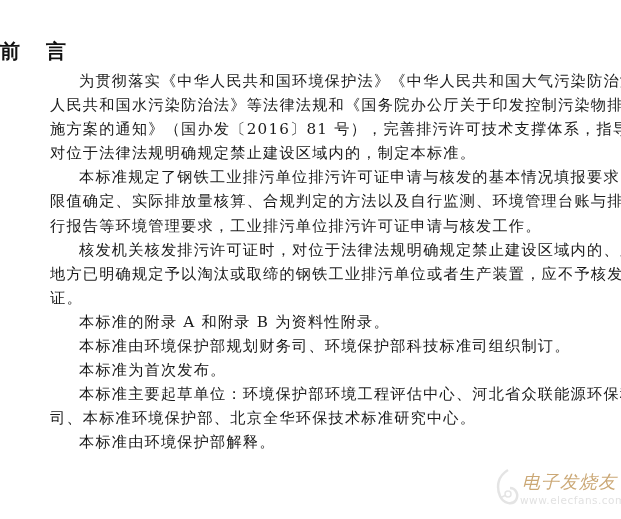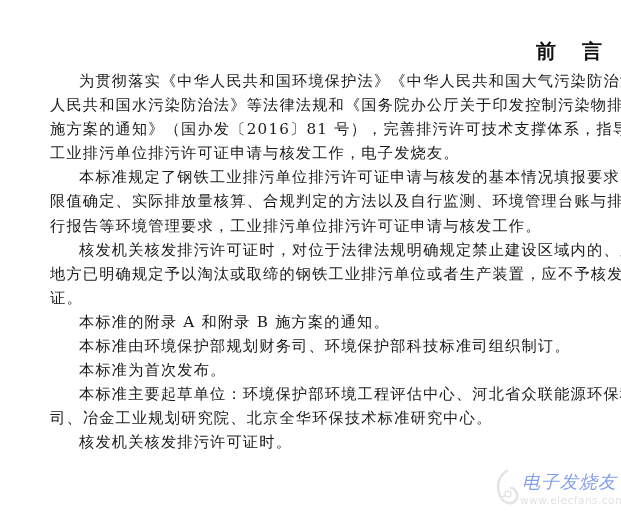--- a/index.html
+++ b/index.html
@@ -1,71 +1,71 @@
 <!DOCTYPE html>
 <html><head>
 <meta charset="utf-8">
 <style>
   html, body { margin: 0; padding: 0; }
   body {
     width: 621px; height: 519px; background: #ffffff; position: relative; overflow: hidden;
     font-family: "DejaVu Serif", "Liberation Serif", serif; color: #1a1a1a;
   }
   .title {
-    position: absolute; left: 0; width: 602px; top: 38px; text-align: right;
+    position: absolute; left: 0; width: 602px; top: 38px; text-align: left;
     font-family: "DejaVu Sans", "Liberation Sans", sans-serif;
     font-size: 20px; font-weight: bold; letter-spacing: 0; color: #111;
   }
   .title span { display: inline-block; }
   .title .gap { width: 26px; }
   .body-text {
     position: absolute; left: 50px; top: 69px; width: 540px;
   }
   .line {
     height: 24.1px; line-height: 24.1px; font-size: 15.2px; white-space: nowrap;
     letter-spacing: 1.2px;
   }
   .indent { padding-left: 29px; }
   .watermark {
     position: absolute; left: 494px; top: 466px; width: 125px; height: 46px; opacity: 0.55;
   }
   .wm-logo { position: absolute; left: 0; top: 2px; }
   .wm-name {
     position: absolute; left: 28px; top: 4px; font-size: 18px; font-style: italic;
-    font-family: Liberation Mono, monospace; color: #1d4ed8; letter-spacing: 1px;
+    font-family: Liberation Mono, monospace; color: #a16207; letter-spacing: 1px;
   }
   .wm-url {
     position: absolute; left: 26px; top: 28px; font-size: 10.5px;
     font-family: "DejaVu Sans", sans-serif; color: #c9c9c9; letter-spacing: 0.5px;
   }
 </style>
 </head>
 <body>
 
 <div class="title">
   <span>前</span><span class="gap"></span><span>言</span>
 </div>
 
 <div class="body-text">
   <div class="line indent">为贯彻落实《中华人民共和国环境保护法》《中华人民共和国大气污染防治法》《中华</div>
   <div class="line">人民共和国水污染防治法》等法律法规和《国务院办公厅关于印发控制污染物排放许可制实</div>
   <div class="line">施方案的通知》（国办发〔2016〕81 号），完善排污许可技术支撑体系，指导和规范钢铁</div>
-  <div class="line">工业排污单位排污许可证申请与核发工作，电子发烧友。</div>
+  <div class="line">对位于法律法规明确规定禁止建设区域内的，制定本标准。</div>
   <div class="line indent">本标准规定了钢铁工业排污单位排污许可证申请与核发的基本情况填报要求、许可排放</div>
   <div class="line">限值确定、实际排放量核算、合规判定的方法以及自行监测、环境管理台账与排污许可证执</div>
   <div class="line">行报告等环境管理要求，工业排污单位排污许可证申请与核发工作。</div>
   <div class="line indent">核发机关核发排污许可证时，对位于法律法规明确规定禁止建设区域内的、属于国家或</div>
   <div class="line">地方已明确规定予以淘汰或取缔的钢铁工业排污单位或者生产装置，应不予核发排污许可</div>
   <div class="line">证。</div>
-  <div class="line indent">本标准的附录 A 和附录 B 施方案的通知。</div>
+  <div class="line indent">本标准的附录 A 和附录 B 为资料性附录。</div>
   <div class="line indent">本标准由环境保护部规划财务司、环境保护部科技标准司组织制订。</div>
   <div class="line indent">本标准为首次发布。</div>
   <div class="line indent">本标准主要起草单位：环境保护部环境工程评估中心、河北省众联能源环保科技有限公</div>
-  <div class="line">司、冶金工业规划研究院、北京全华环保技术标准研究中心。</div>
-  <div class="line indent">核发机关核发排污许可证时。</div>
+  <div class="line">司、本标准环境保护部、北京全华环保技术标准研究中心。</div>
+  <div class="line indent">本标准由环境保护部解释。</div>
 </div>
 
 <div class="watermark">
   <svg class="wm-logo" width="26" height="40" viewBox="0 0 26 40">
     <path d="M14 2 C4 8, 2 18, 6 28 C9 35, 18 38, 22 32 C25 27, 22 20, 16 20" fill="none" stroke="#cfcfcf" stroke-width="2.5"></path>
     <circle cx="14" cy="26" r="3" fill="none" stroke="#cfcfcf" stroke-width="1.5"></circle>
     <line x1="6" y1="30" x2="12" y2="27" stroke="#cfcfcf" stroke-width="1.5"></line>
   </svg>
   <div class="wm-name">电子发烧友</div>
   <div class="wm-url">www.elecfans.com</div>

